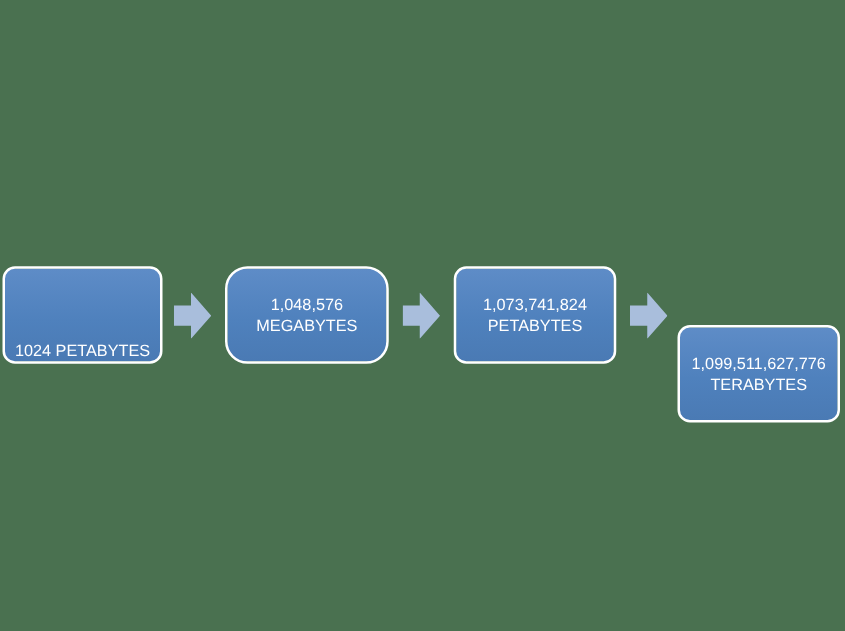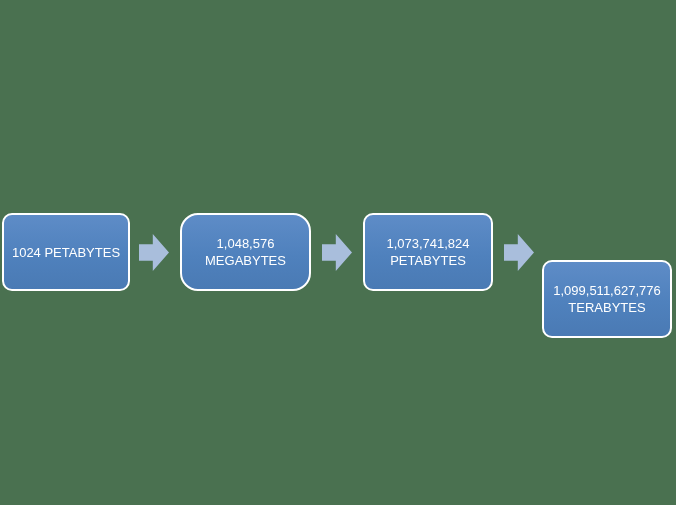--- a/index.html
+++ b/index.html
@@ -46,21 +46,21 @@
     white-space: nowrap;
   }
   .arrow {
     position: absolute;
     top: 234px;
     width: 30px;
     height: 37px;
     background: #A9BEDC;
     clip-path: polygon(0% 28%, 46% 28%, 46% 0%, 100% 50%, 46% 100%, 46% 72%, 0% 72%);
   }
-  .node-1 { left: 2px;   width: 128px; }
+  .node-1 { left: 2px;   width: 128px; align-items: flex-end; }
   .node-2 { left: 180px; width: 131px; border-radius: 18px; }
   .node-3 { left: 363px; width: 130px; }
   .node-4 { left: 542px; width: 130px; margin-top: 47px; }
   .arrow-1 { left: 139px; }
   .arrow-2 { left: 322px; }
   .arrow-3 { left: 504px; }
 </style>
 </head>
 <body>
 

